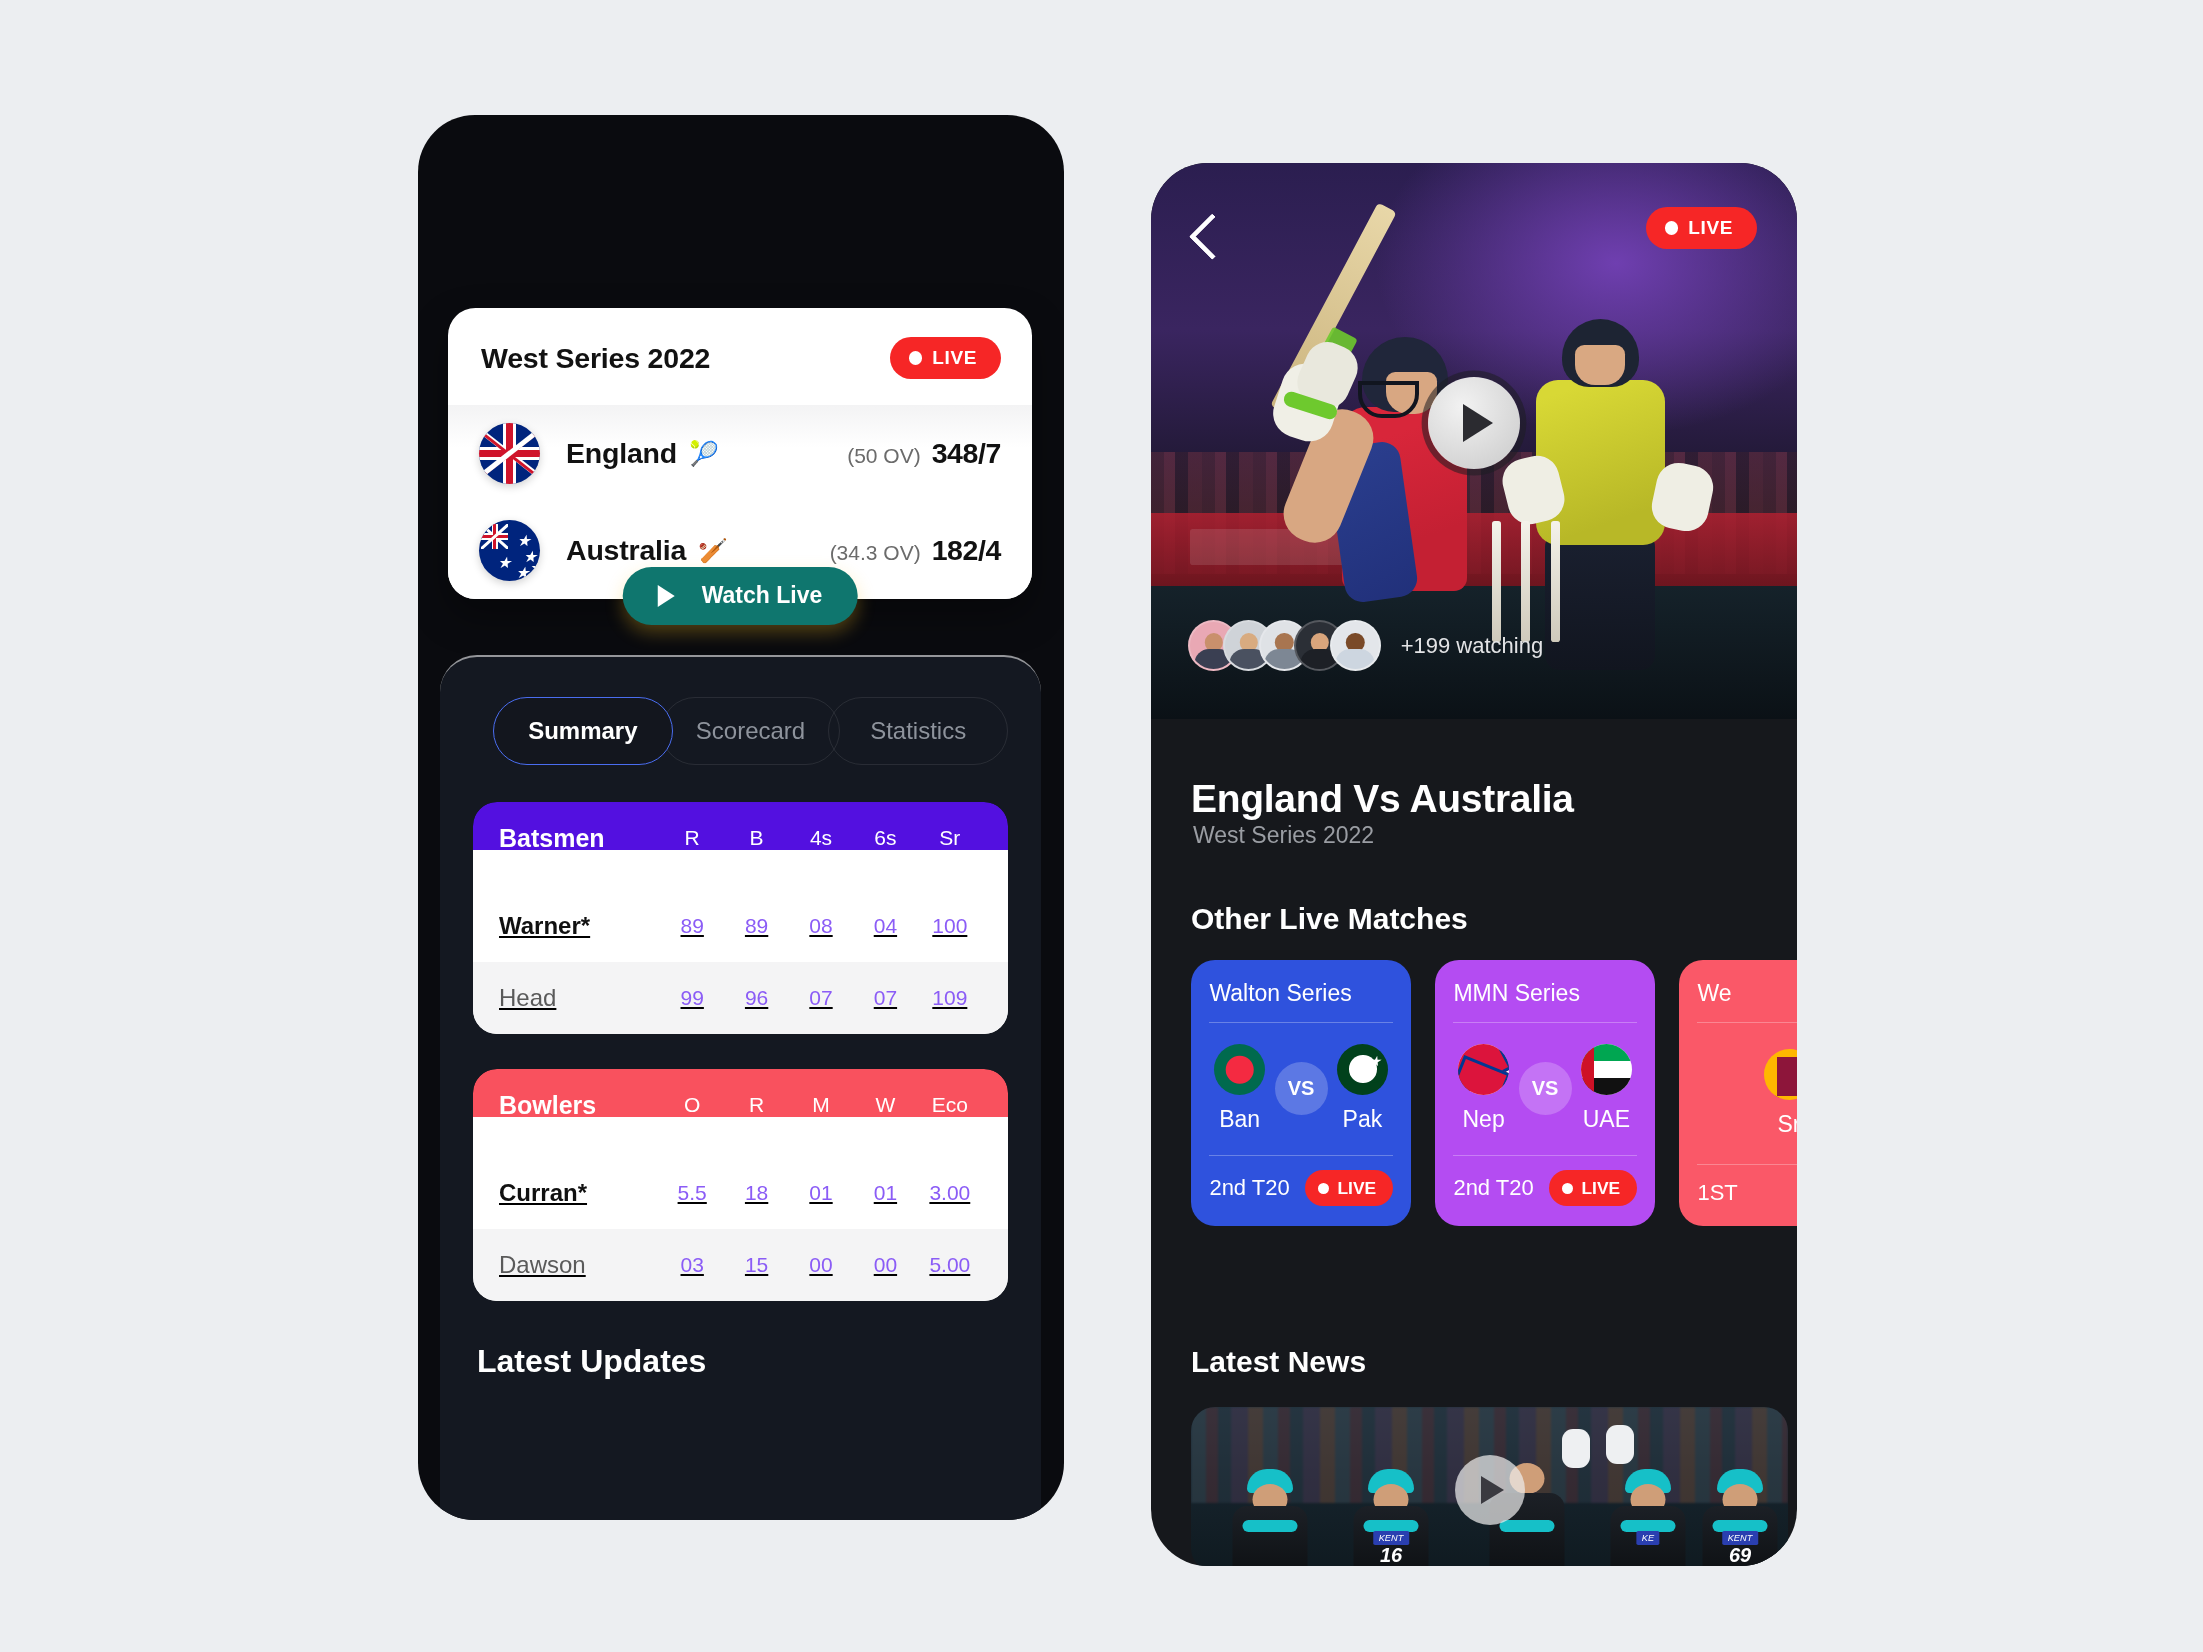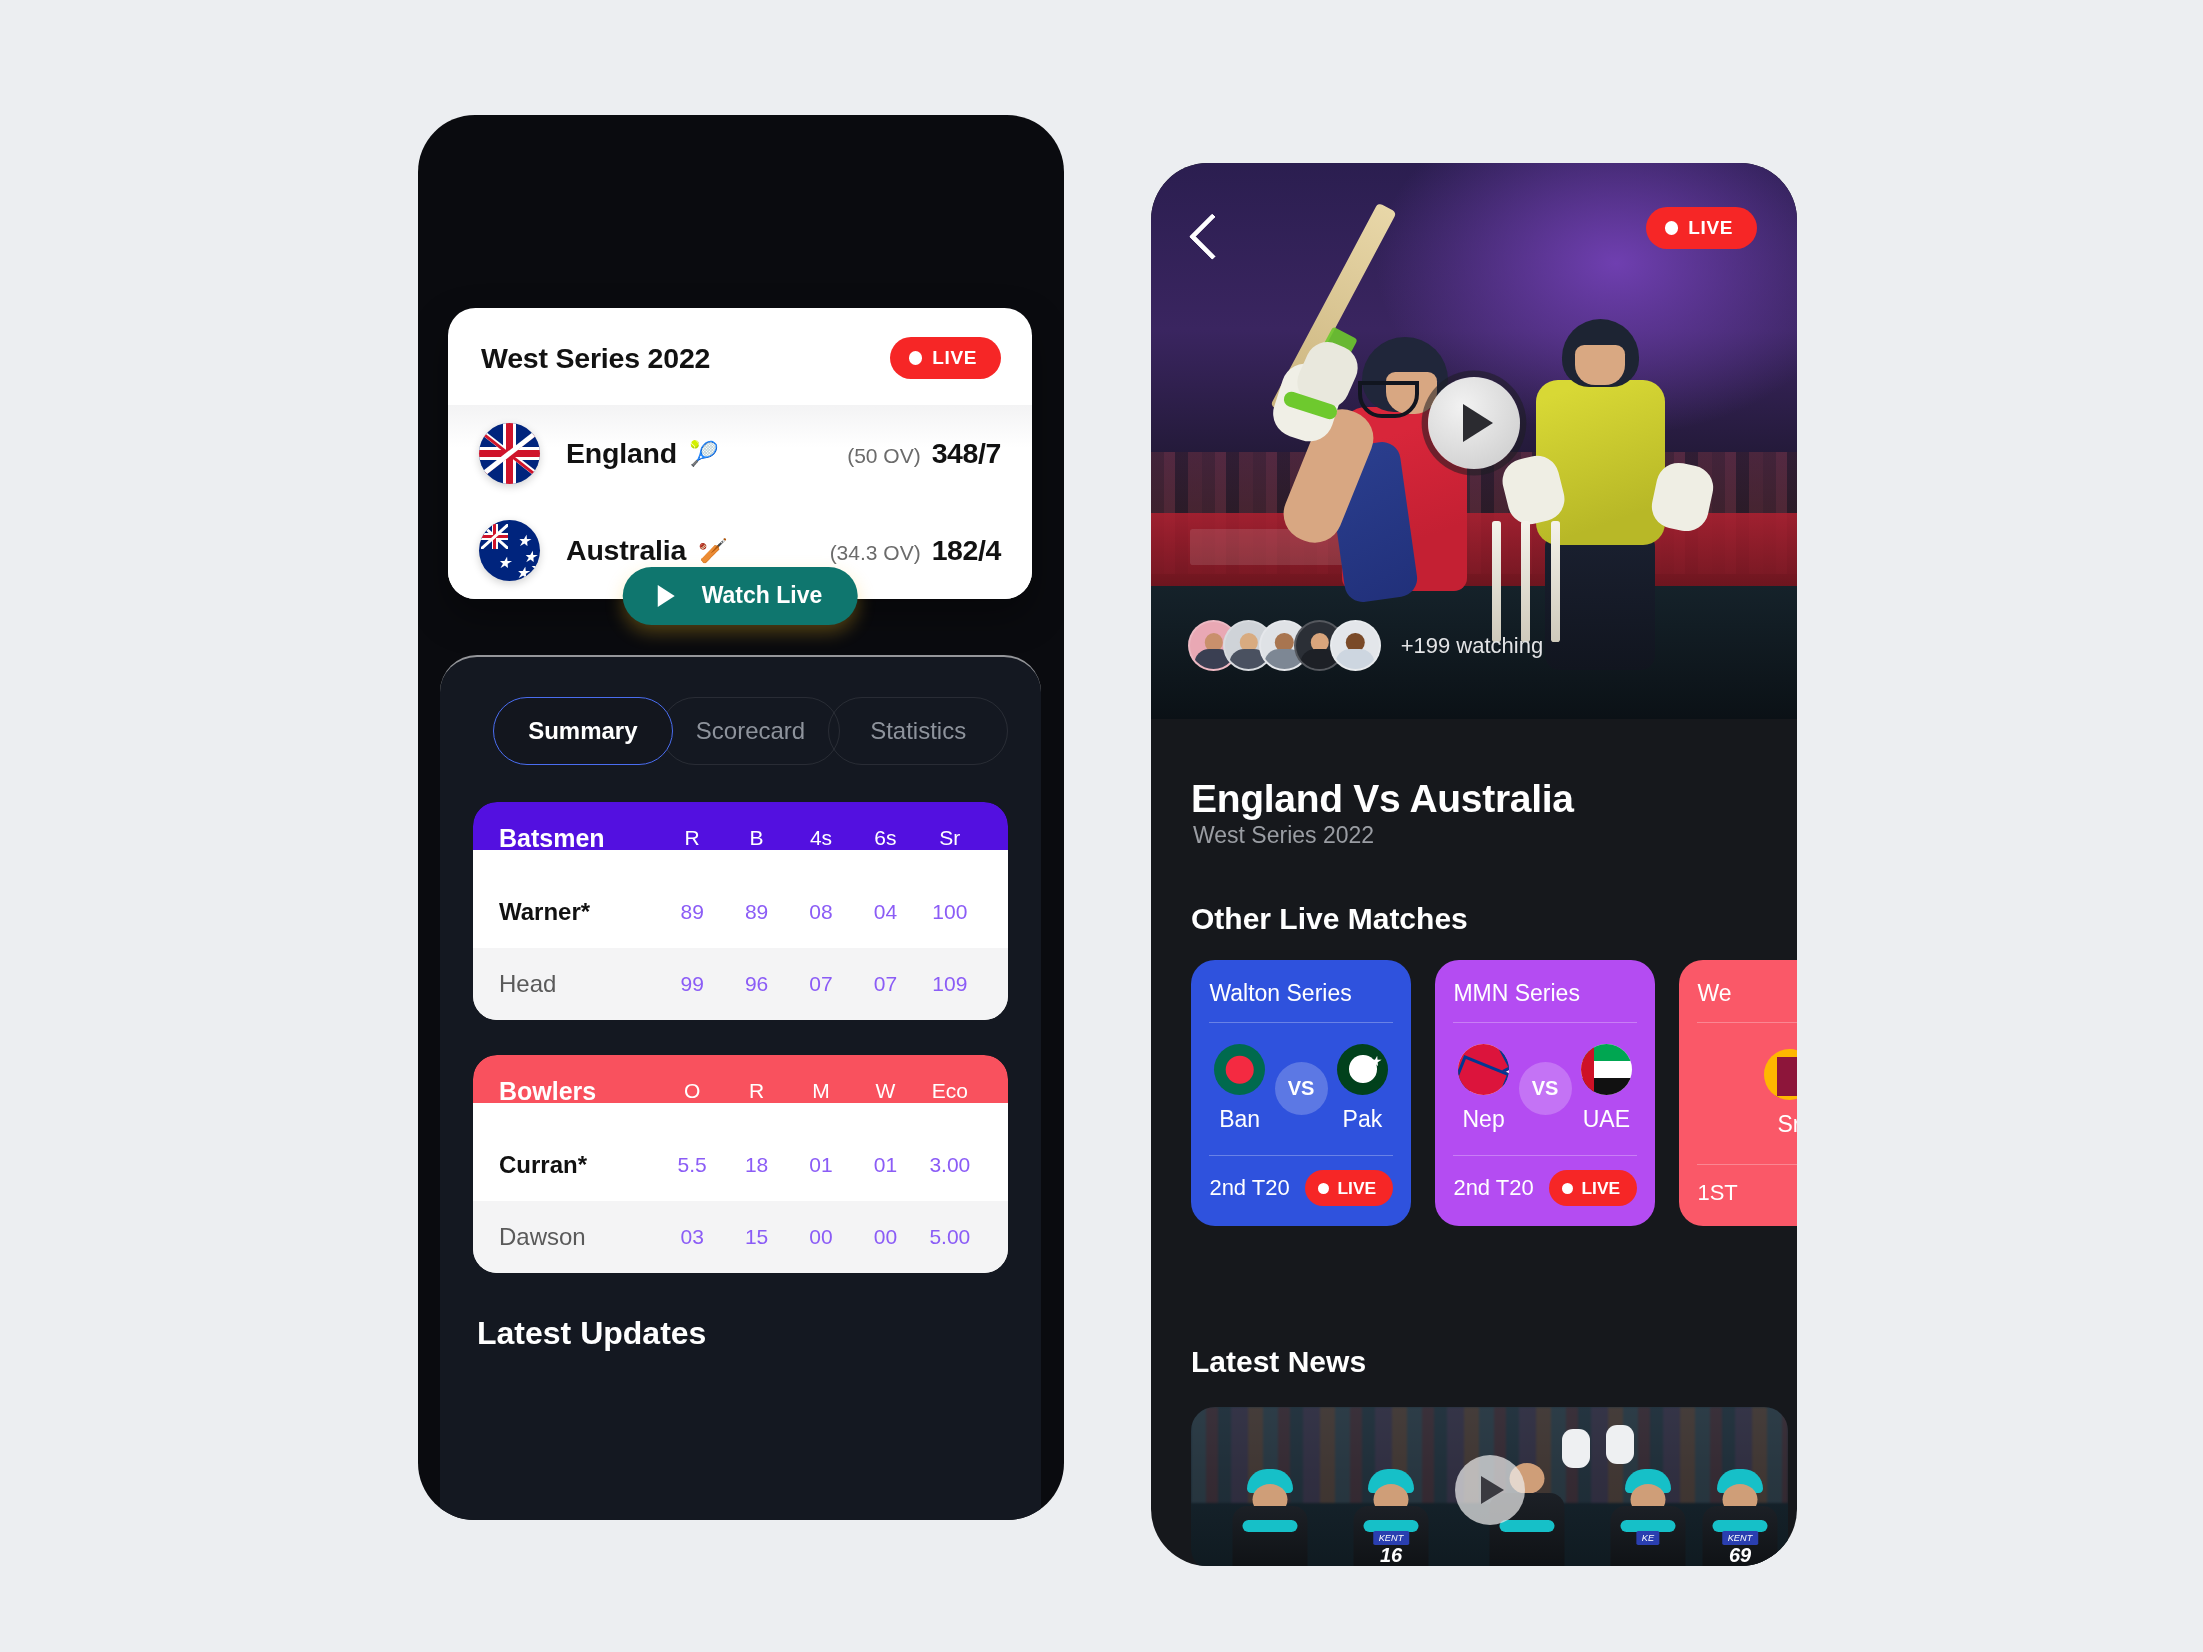--- a/index.html
+++ b/index.html
@@ -133,21 +133,21 @@
                 position:relative; z-index:3; }
 
   .table-card { margin: 0 33px; border-radius: 24px; overflow:hidden; }
   .table-card.bats { margin-top: 37px; }
   .table-card.bowl { margin-top: 35px; }
   .t-head { display:flex; align-items:center; padding: 21px 26px; height: 72px; }
   .t-head.bats { background:#5310e0; border-radius: 24px; }
   .t-head.bowl { background:#f9515e; border-radius: 24px; }
   .t-head .c0 { flex: 0 0 161px; font-size:25px; font-weight:700; color:#fff; }
   .t-head .cx { flex:1; text-align:center; font-size:21px; color:#fff; font-weight:400; }
-  .t-body { background:#fff; margin-top:-24px; padding-top:26px; border-radius: 0 0 24px 24px; }
+  .t-body { background:#fff; margin-top:-24px; padding-top:40px; border-radius: 0 0 24px 24px; text-decoration: underline; }
   .t-row { display:flex; align-items:center; height: 72px; padding: 0 26px; }
   .t-row.alt { background:#f4f4f5; }
   .t-row .c0 { flex: 0 0 161px; font-size:24px; }
   .t-row .cx { flex:1; text-align:center; font-size:21px; color:#8b5cf6; }
   .t-row.first .c0 { color:#111; font-weight:700; }
   .t-row.second .c0 { color:#5a5a5a; font-weight:400; }
   .latest-updates { padding: 42px 33px 0 37px; font-size: 32px; font-weight:700; color:#fff; }
 
   
   .hero { position:absolute; left:0; top:0; width:100%; height: 556px; overflow:hidden; }

